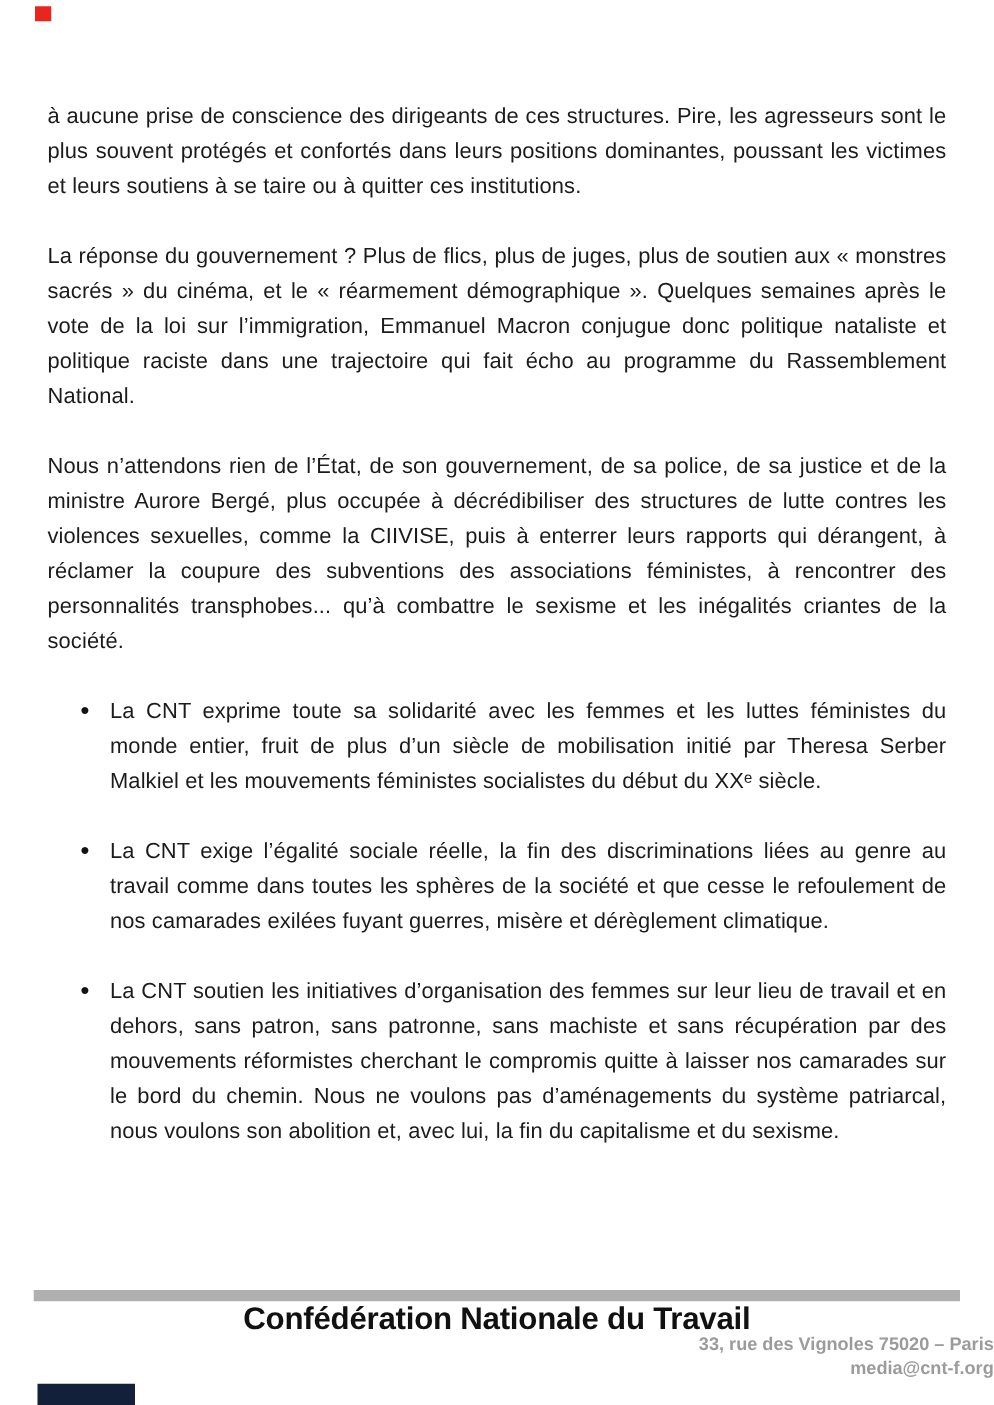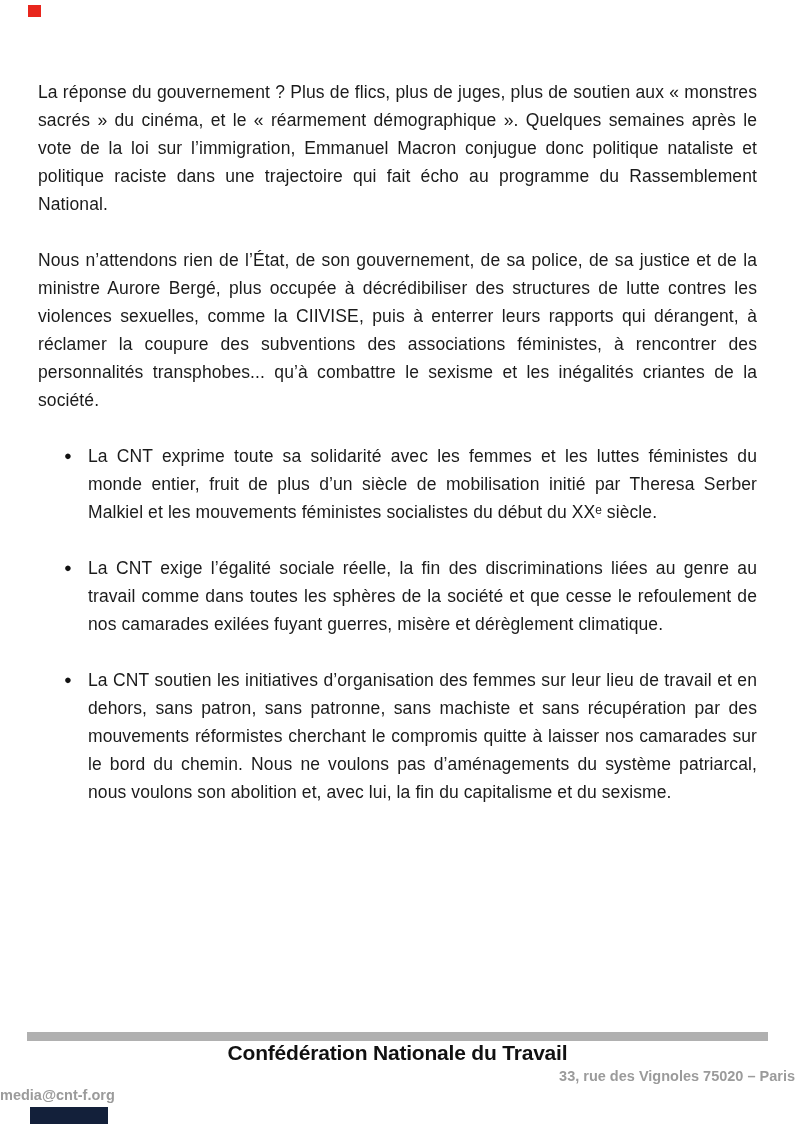--- a/index.html
+++ b/index.html
@@ -58,45 +58,46 @@
   footer { position: absolute; left: 0; top: 0; width: 795px; }
   .divider {
     position: absolute;
     left: 27px; top: 1032px;
     width: 741px; height: 9px;
     background: #b0b0b0;
   }
   .org {
     position: absolute; top: 1041px; left: 0;
     width: 795px; text-align: center;
-    font-size: 21px; font-weight: 700;
+    font-size: 25px; font-weight: 700;
     letter-spacing: -0.2px;
     color: #111111;
   }
   .addr {
     position: absolute; top: 1068px; left: 0;
     width: 795px; text-align: right;
     font-size: 14.5px; font-weight: 700;
     color: #9b9b9b;
   }
   .email {
     position: absolute; top: 1087px; left: 0;
-    width: 795px; text-align: left;
+    width: 795px; text-align: right;
     font-size: 14.5px; font-weight: 700;
     color: #9b9b9b;
   }
 </style>
 </head>
 <body>
 
 <div class="page">
 
   <div class="red-mark"></div>
 
   <main class="content">
+    <p>à aucune prise de conscience des dirigeants de ces structures. Pire, les agresseurs sont le plus souvent protégés et confortés dans leurs positions dominantes, poussant les victimes et leurs soutiens à se taire ou à quitter ces institutions.</p>
     <p>La réponse du gouvernement&nbsp;? Plus de flics, plus de juges, plus de soutien aux «&nbsp;monstres sacrés&nbsp;» du cinéma, et le «&nbsp;réarmement démographique&nbsp;». Quelques semaines après le vote de la loi sur l’immigration, Emmanuel Macron conjugue donc politique nataliste et politique raciste dans une trajectoire qui fait écho au programme du Rassemblement National.</p>
     <p>Nous n’attendons rien de l’État, de son gouvernement, de sa police, de sa justice et de la ministre Aurore Bergé, plus occupée à décrédibiliser des structures de lutte contres les violences sexuelles, comme la CIIVISE, puis à enterrer leurs rapports qui dérangent, à réclamer la coupure des subventions des associations féministes, à rencontrer des personnalités transphobes... qu’à combattre le sexisme et les inégalités criantes de la société.</p>
 
     <ul class="bullets">
       <li>
         <span class="dot">●</span>
         <span>La CNT exprime toute sa solidarité avec les femmes et les luttes féministes du monde entier, fruit de plus d’un siècle de mobilisation initié par Theresa Serber Malkiel et les mouvements féministes socialistes du début du XXᵉ siècle.</span>
       </li>
       <li>
         <span class="dot">●</span>

